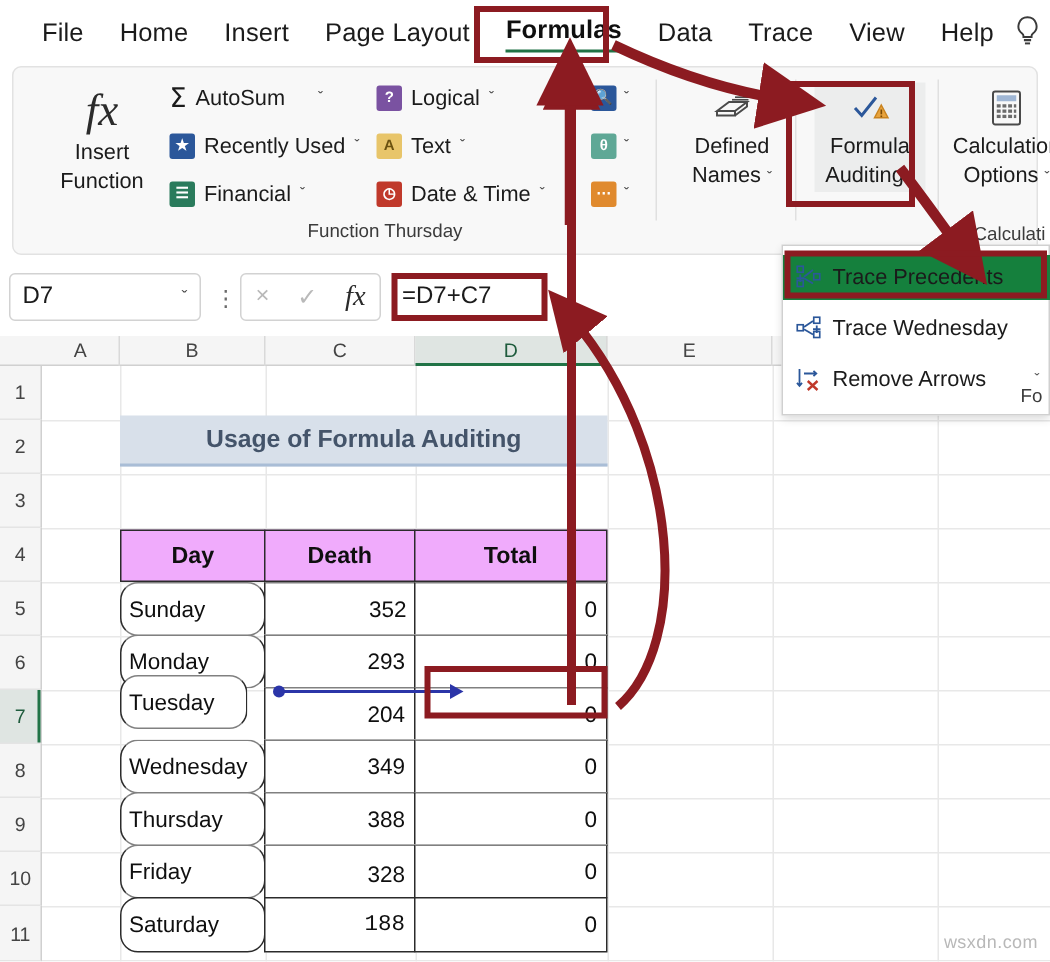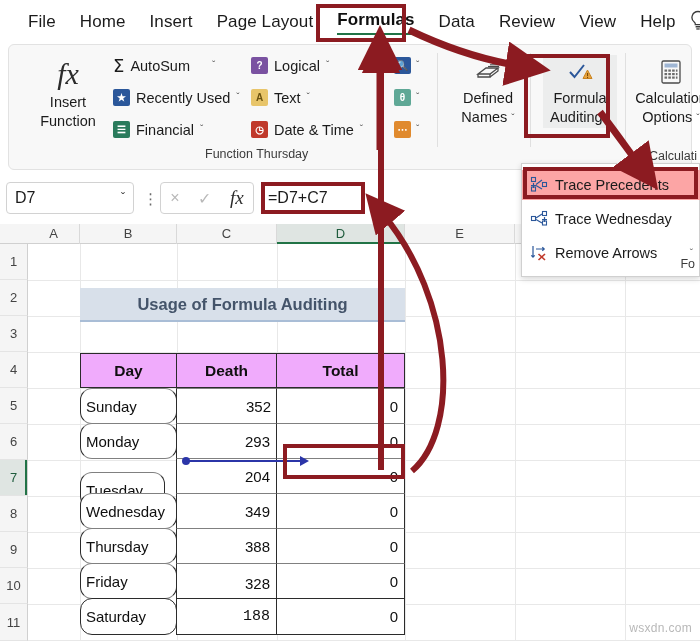--- a/index.html
+++ b/index.html
@@ -164,41 +164,41 @@
   .menu{
     position:absolute; left:521px; top:163px; width:179px; height:114px;
     background:#ffffff; border:1px solid #d0d0d0;
     box-shadow:0 2px 6px rgba(0,0,0,0.16);
   }
   .menu-item{
     position:absolute; left:0; width:179px; height:30px;
     display:flex; align-items:center; gap:7px; padding-left:8px;
     font-size:14.5px; color:#1b1b1b; white-space:nowrap;
   }
-  .menu-item.hl{ background:#fca5a5; }
+  .menu-item.hl{ background:#15803d; }
   .menu-ico{ width:18px; height:18px; flex:0 0 auto; }
   .menu-chev{ margin-left:auto; margin-right:8px; font-size:10px; color:#555; }
   .menu-foot{
     position:absolute; left:0; bottom:-1px; width:179px; height:20px;
     font-size:12.5px; color:#3b3b3b; text-align:right; padding-right:6px;
   }
 </style>
 </head>
 <body>
 
 <div class="app">
 
   <div class="tabstrip">
     <div class="tab"><span>File</span></div>
     <div class="tab"><span>Home</span></div>
     <div class="tab"><span>Insert</span></div>
     <div class="tab"><span>Page Layout</span></div>
     <div class="tab active"><span>Formulas</span><div class="ul"></div></div>
     <div class="tab"><span>Data</span></div>
-    <div class="tab"><span>Review</span></div>
+    <div class="tab"><span>Trace</span></div>
     <div class="tab"><span>View</span></div>
     <div class="tab"><span>Help</span></div>
     <span class="helpicon">
       <svg width="20" height="22" viewBox="0 0 20 22">
         <path d="M10 2.5a6 6 0 0 1 3.6 10.8c-.6.5-.9 1-.9 1.7v.6h-5.4v-.6c0-.7-.3-1.2-.9-1.7A6 6 0 0 1 10 2.5z" fill="none" stroke="#3b3b3b" stroke-width="1.3"></path>
         <rect x="7.6" y="17" width="4.8" height="1.5" fill="#3b3b3b"></rect>
         <rect x="8.3" y="19.3" width="3.4" height="1.3" fill="#3b3b3b"></rect>
       </svg>
     </span>
   </div>
@@ -382,35 +382,35 @@
       <div class="hline" style="top:144px;"></div>
       <div class="hline" style="top:180px;"></div>
       <div class="hline" style="top:216px;"></div>
       <div class="hline" style="top:252px;"></div>
       <div class="hline" style="top:288px;"></div>
       <div class="hline" style="top:324px;"></div>
       <div class="hline" style="top:360px;"></div>
       <div class="hline" style="top:396px;"></div>
     </div>
 
-    <div class="title-cell" style="left:80px; top:64px; width:325px; height:34px;">Usage of Formula Auditing</div>
+    <div class="title-cell" style="left:80px; top:53px; width:325px; height:34px;">Usage of Formula Auditing</div>
 
     <div class="thead" style="left:80px;  top:129px; width:97px;  height:35px;">Day</div>
     <div class="thead" style="left:176px; top:129px; width:101px; height:35px;">Death</div>
     <div class="thead" style="left:276px; top:129px; width:129px; height:35px;">Total</div>
 
     <div class="tcell left thin" style="left:80px;  top:164px; width:97px;  height:36px;">Sunday</div>
     <div class="tcell right thin" style="left:176px; top:164px; width:102px; height:36px;">352</div>
     <div class="tcell right thin" style="left:276px; top:164px; width:129px; height:36px;">0</div>
 
     <div class="tcell left thin" style="left:80px;  top:199px; width:97px;  height:36px;">Monday</div>
     <div class="tcell right thin" style="left:176px; top:199px; width:101px; height:36px;">293</div>
     <div class="tcell right thin" style="left:276px; top:199px; width:129px; height:36px;">0</div>
 
-    <div class="tcell left thin" style="left:80px;  top:248px; width:85px;  height:36px;">Tuesday</div>
+    <div class="tcell left thin" style="left:80px;  top:226px; width:85px;  height:36px;">Tuesday</div>
     <div class="tcell right thin" style="left:176px; top:234px; width:101px; height:36px;">204</div>
     <div class="tcell right thin" style="left:276px; top:234px; width:129px; height:36px;">0</div>
 
     <div class="tcell left thin" style="left:80px;  top:269px; width:97px;  height:36px;">Wednesday</div>
     <div class="tcell right thin" style="left:176px; top:269px; width:101px; height:36px;">349</div>
     <div class="tcell right thin" style="left:276px; top:269px; width:129px; height:36px;">0</div>
 
     <div class="tcell left thin" style="left:80px;  top:304px; width:97px;  height:36px;">Thursday</div>
     <div class="tcell right thin" style="left:176px; top:304px; width:101px; height:36px;">388</div>
     <div class="tcell right thin" style="left:276px; top:304px; width:129px; height:36px;">0</div>

